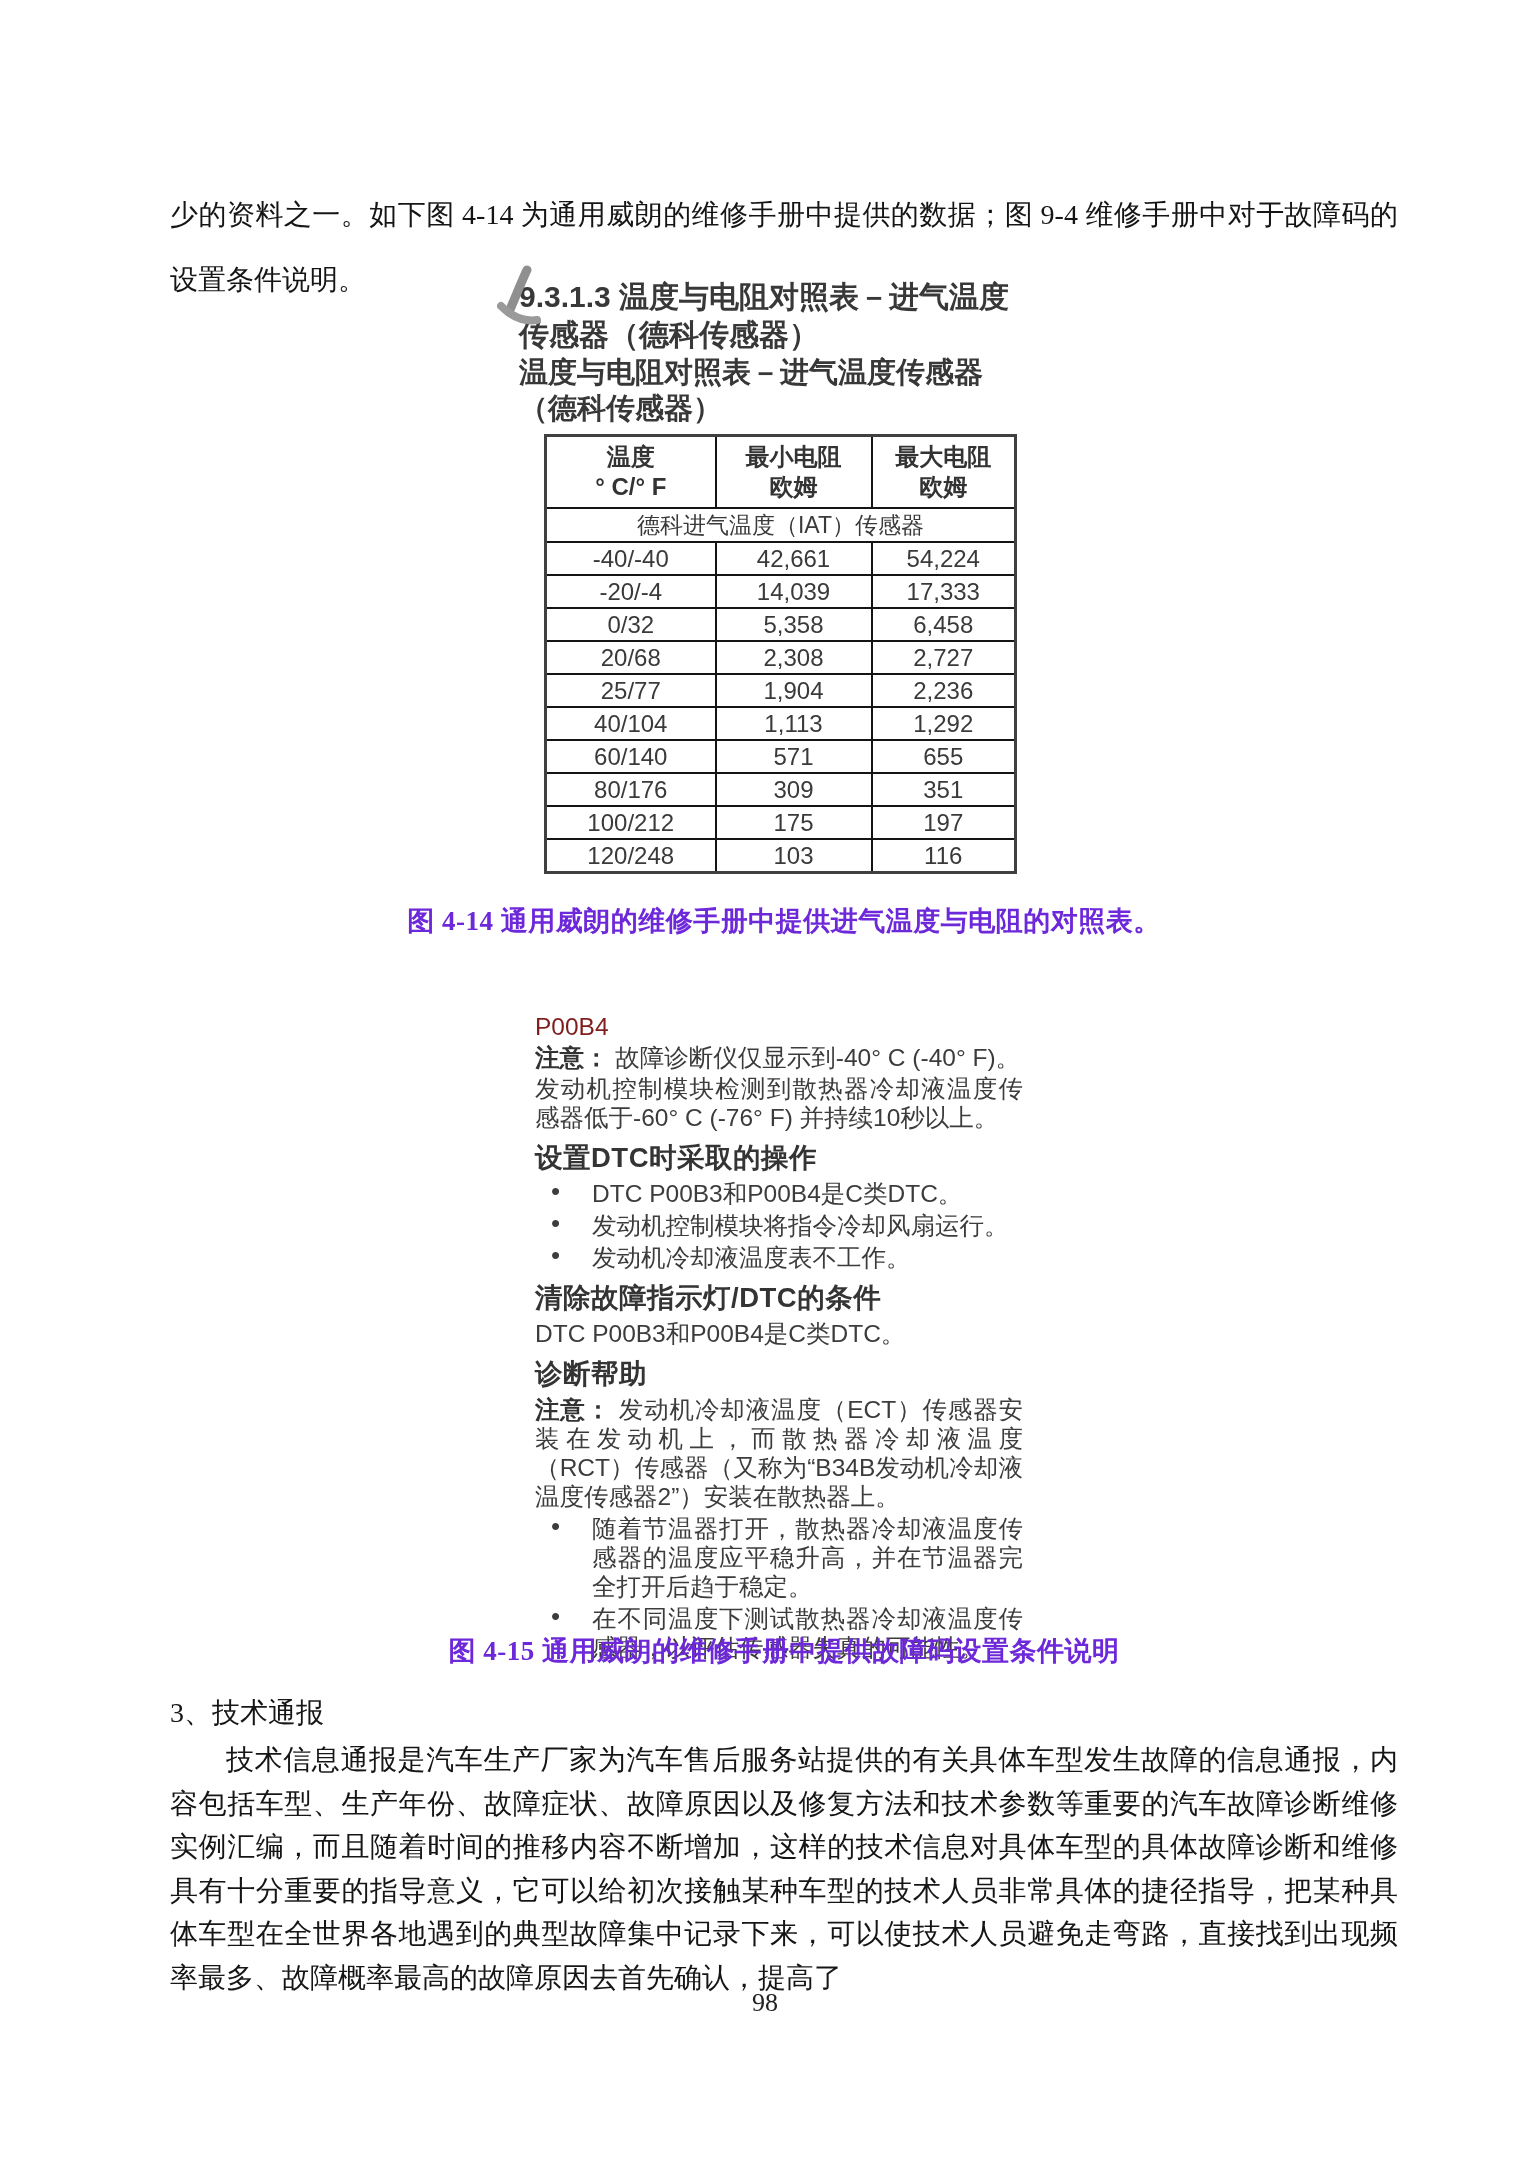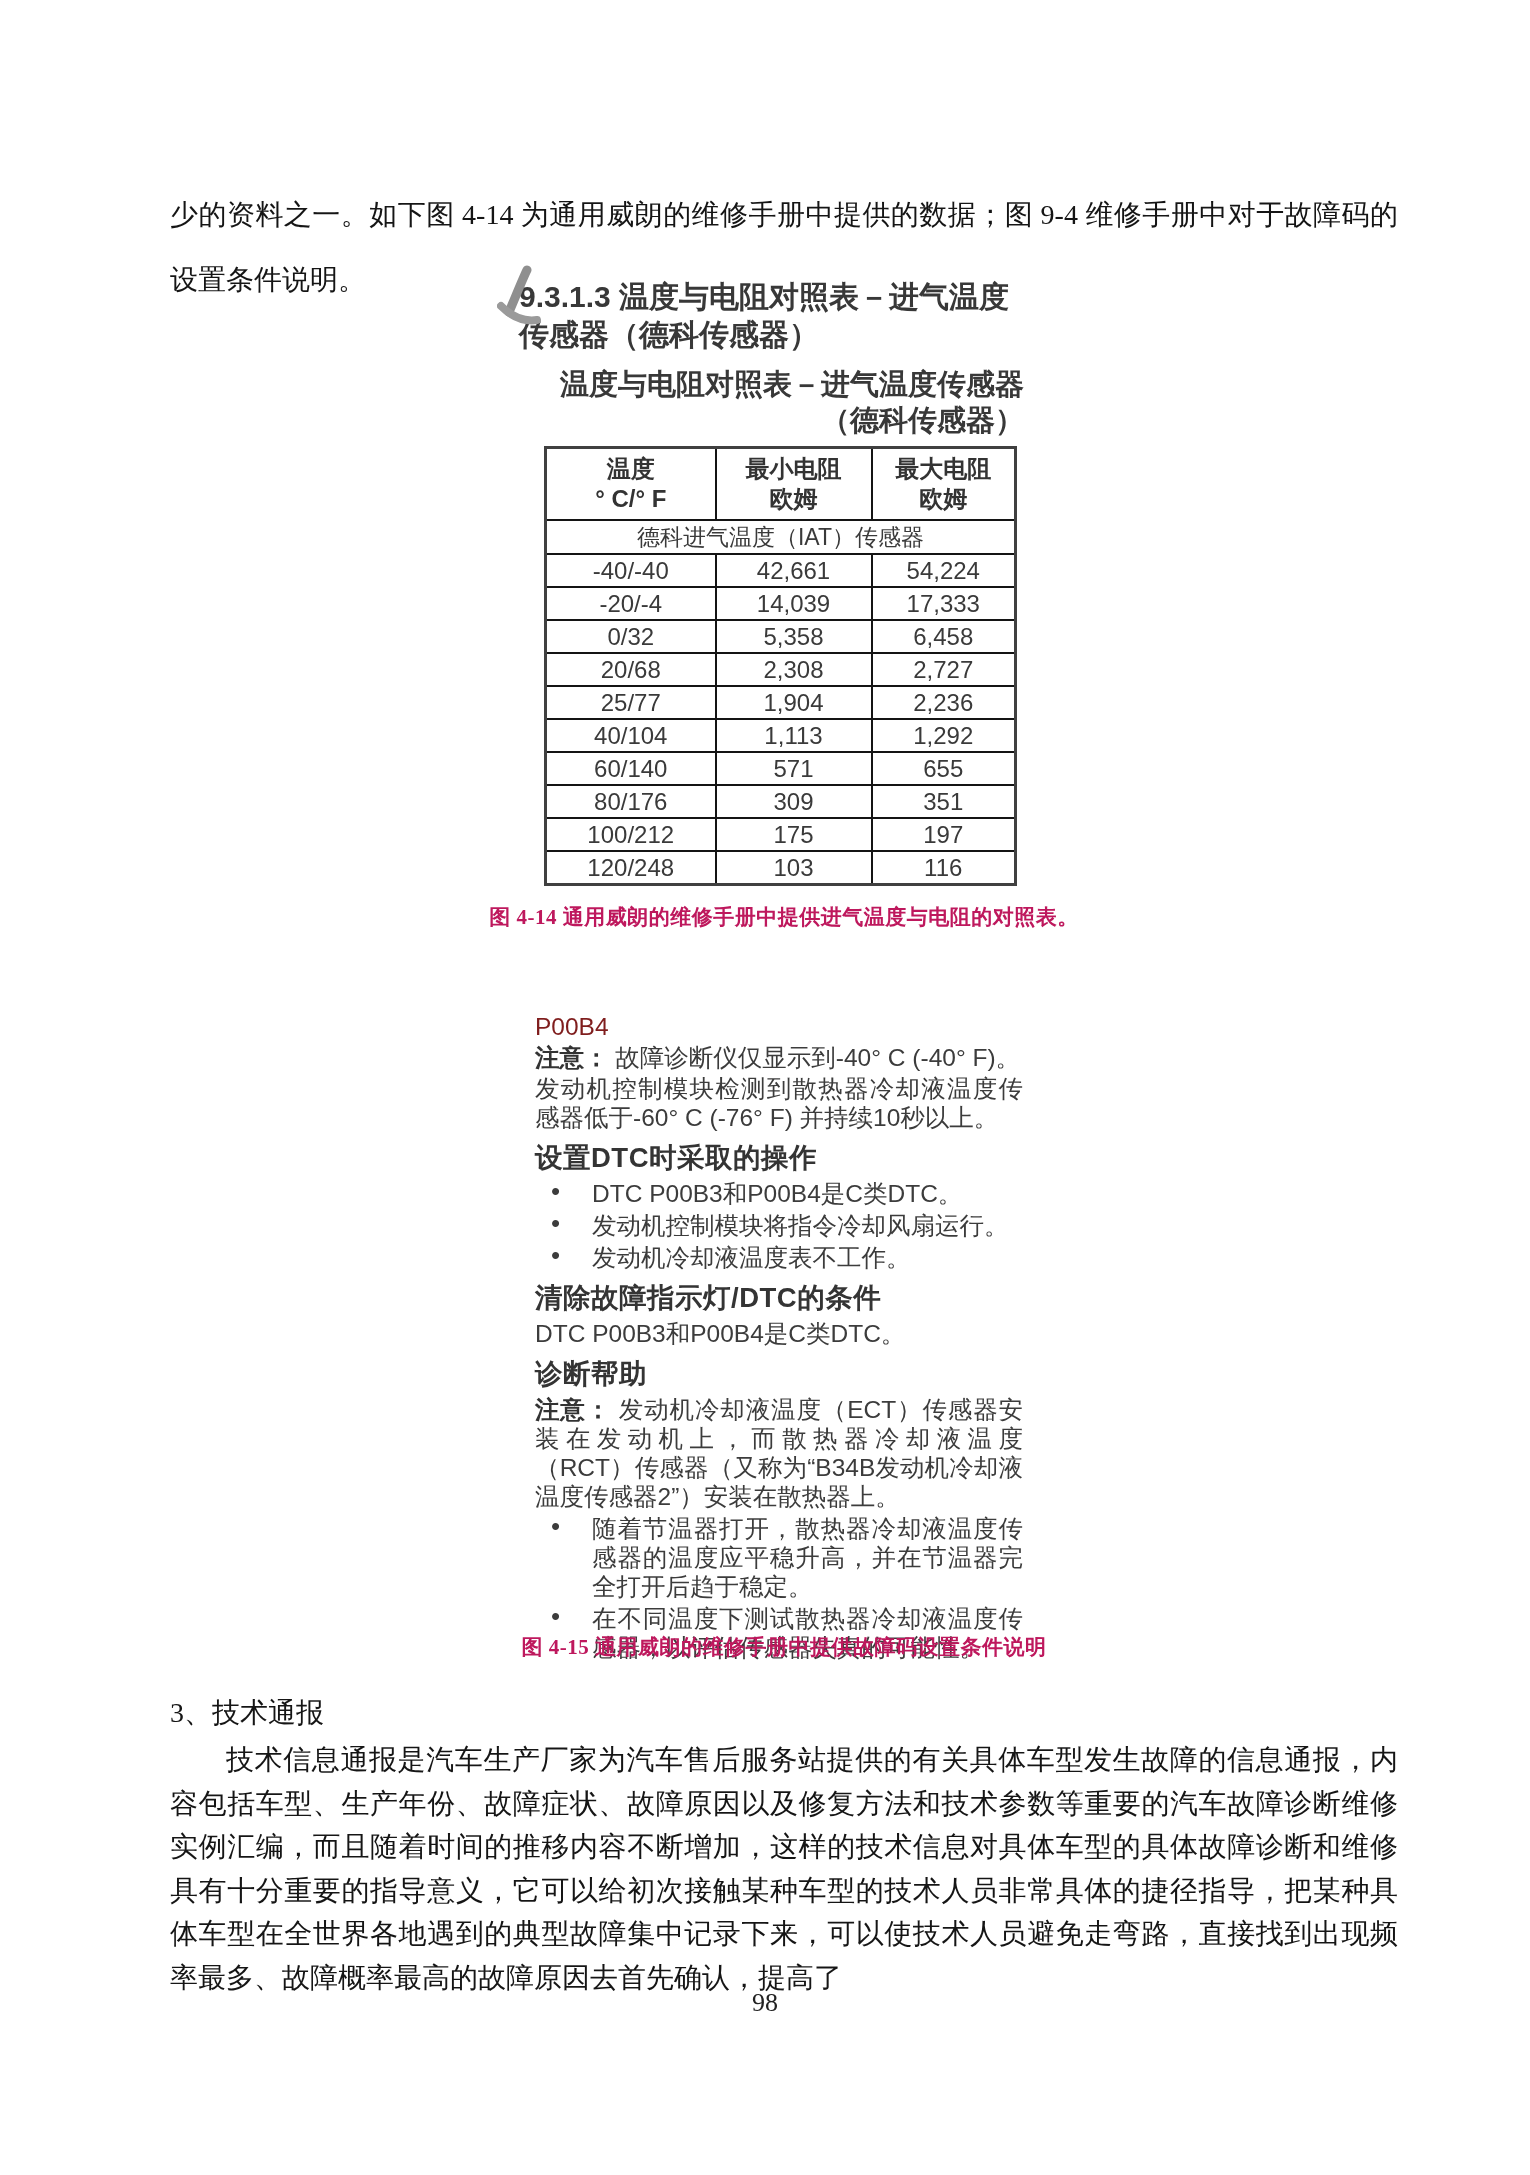--- a/index.html
+++ b/index.html
@@ -15,31 +15,31 @@
   .intro{top:182px;}
   .sec3-head{position:absolute;left:170px;top:1694px;font-size:28px;color:#151515;}
   .sec3-par{
     position:absolute;left:170px;top:1738px;width:1228px;
     font-size:28px;line-height:43.5px;text-align:justify;text-indent:2em;color:#151515;
   }
   .pageno{position:absolute;left:0;top:1988px;width:100%;text-align:center;font-size:26px;color:#222;}
   
   .fig-caption{
     position:absolute;left:170px;width:1228px;text-align:center;
-    font-size:21px;font-weight:bold;color:#be185d;letter-spacing:.5px;
+    font-size:27px;font-weight:bold;color:#6d28d9;letter-spacing:.5px;
   }
   .cap14{top:903px;}
   .cap15{top:1633px;}
   
   .fig14{
     position:absolute;left:519px;top:278px;width:505px;
     font-family:"Liberation Sans","DejaVu Sans",sans-serif;color:#3c3c3c;
   }
   .fig14 .sec-heading{font-size:30px;font-weight:bold;line-height:38px;color:#383838;}
-  .fig14 .tbl-title{font-size:29px;font-weight:bold;line-height:36px;text-align:right;margin-top:12px;color:#383838;}
+  .fig14 .tbl-title{font-size:29px;font-weight:bold;line-height:36px;text-align:left;color:#383838;}
   .iat-table{
     border-collapse:collapse;margin:8px 0 0 25px;width:470px;table-layout:fixed;
     border:3px solid #404040;font-size:24px;color:#3a3a3a;
   }
   .iat-table th,.iat-table td{border:2.5px solid #141414;text-align:center;padding:0;}
   .iat-table thead th{height:70px;font-weight:bold;font-size:24px;line-height:30px;color:#333;}
   .iat-table .subhead td{height:32px;font-size:23px;color:#3a3a3a;}
   .iat-table tbody td{height:31px;font-size:24px;}
   .checkmark{position:absolute;left:-22px;top:-14px;}
   

